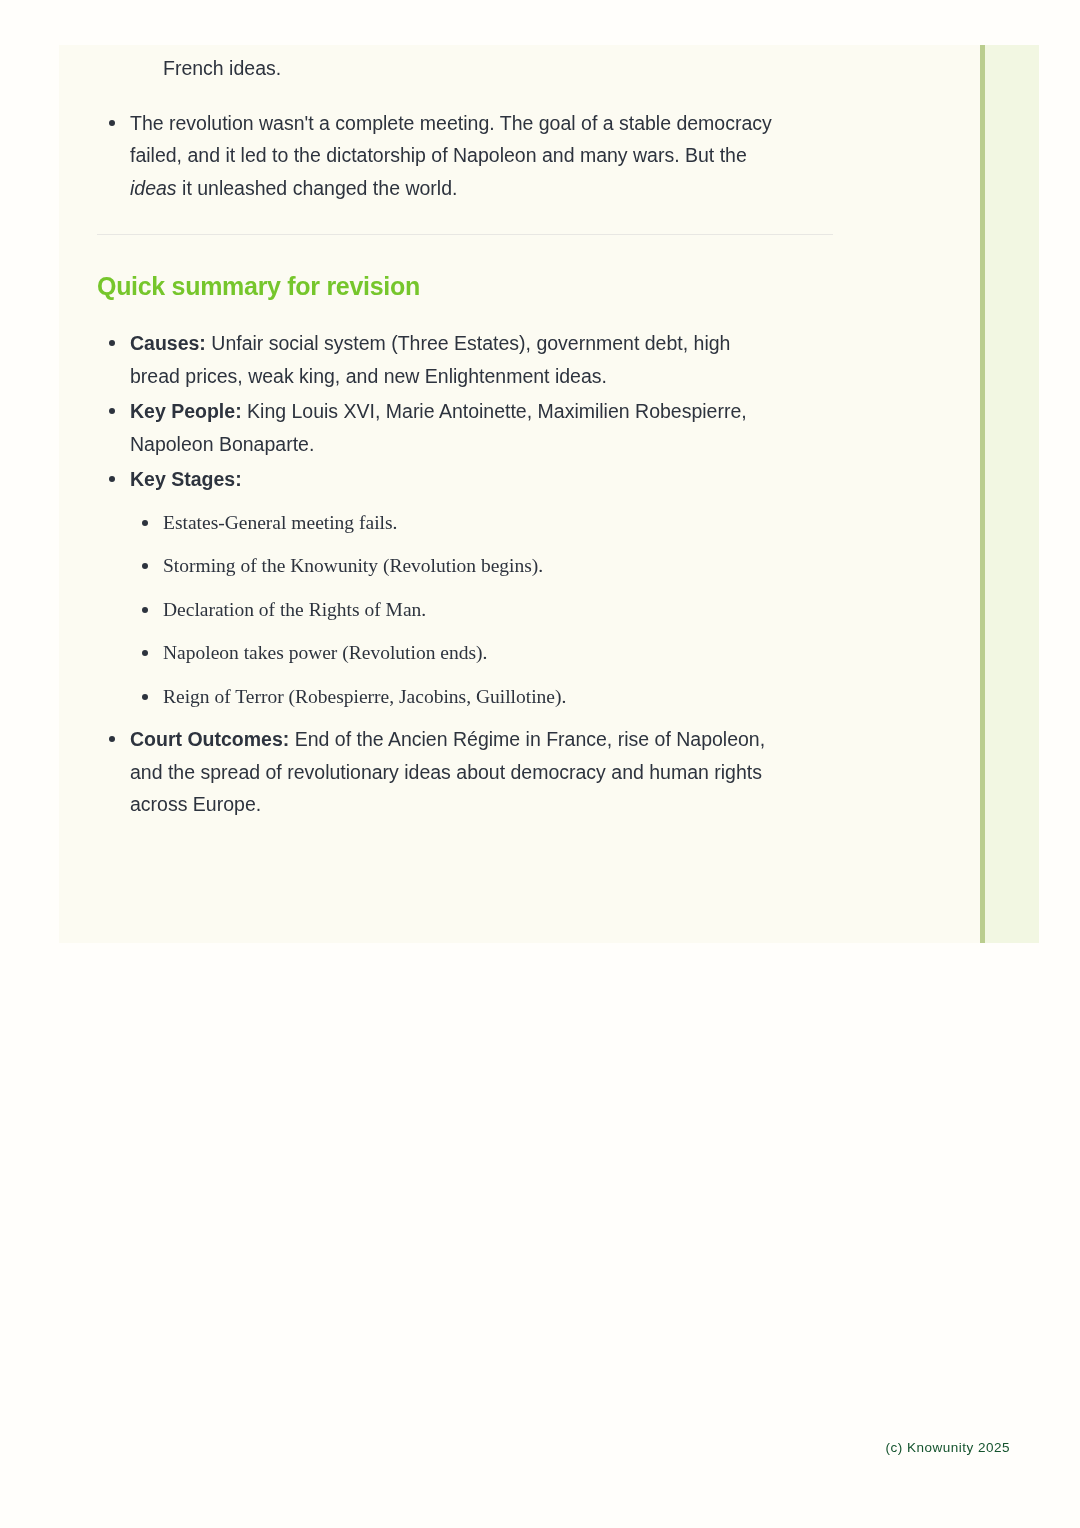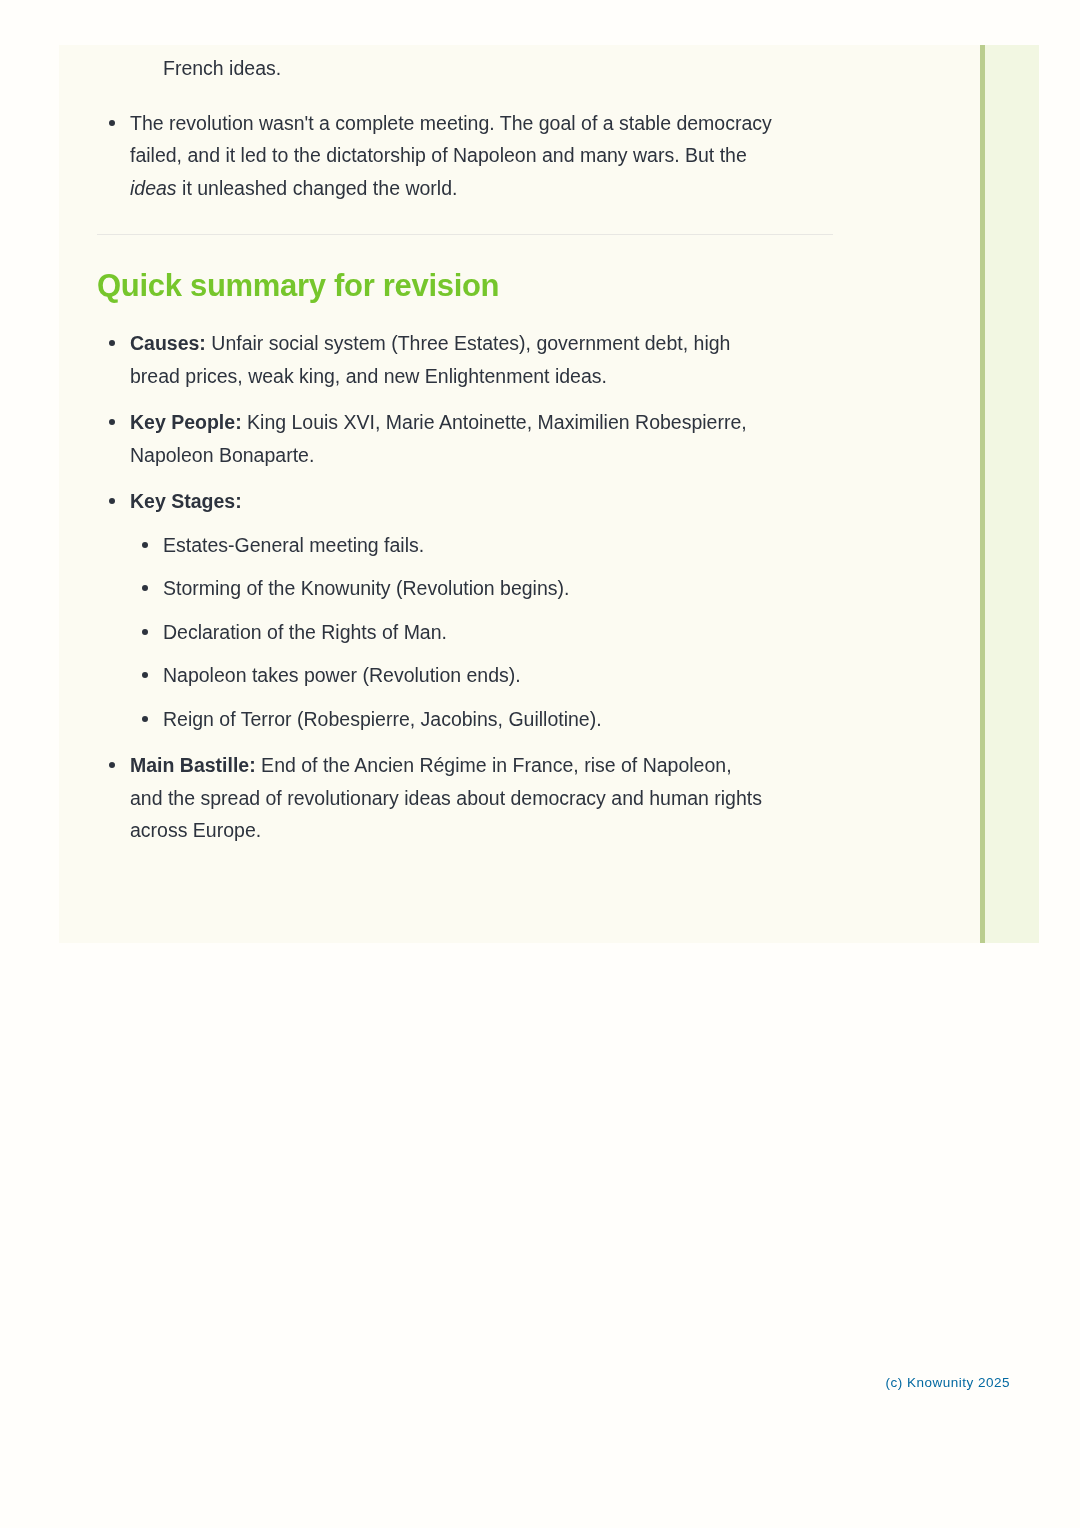--- a/index.html
+++ b/index.html
@@ -47,21 +47,21 @@
     white-space: pre-wrap;
   }
   ul.bullets {
     list-style: none;
     margin: 0;
     padding: 0;
   }
   ul.bullets > li {
     position: relative;
     padding-left: 33px;
-    margin-top: 14px;
+    margin-top: 3px;
     white-space: pre-wrap;
   }
   ul.bullets > li::before {
     content: "";
     position: absolute;
     left: 12px;
     top: 13px;
     width: 6px;
     height: 6px;
     border-radius: 50%;
@@ -78,55 +78,56 @@
   ul.bullets ul {
     list-style: none;
     margin: 11px 0 10px 0;
     padding: 0;
   }
   ul.bullets ul > li {
     position: relative;
     padding-left: 33px;
     margin-top: 11px;
     white-space: pre-wrap;
+    font-family: Liberation Serif, serif;
   }
   ul.bullets ul > li::before {
     content: "";
     position: absolute;
     left: 12px;
     top: 13px;
     width: 6px;
     height: 6px;
     border-radius: 50%;
     background: #2d333e;
   }
   hr.divider {
     border: none;
     border-top: 1px solid #e8e7e3;
     margin: 30px 0 0 0;
     width: 736px;
   }
   h1.section-heading {
     margin: 34px 0 0 0;
-    font-size: 31px;
+    font-size: 25px;
     line-height: 34px;
     font-weight: 700;
     letter-spacing: -0.3px;
     color: #76c62c;
   }
   strong { font-weight: 700; }
   em { font-style: italic; }
   .footer-credit {
     position: absolute;
-    top: 1373px;
+    top: 1438px;
     right: 70px;
     font-size: 13.5px;
     line-height: 20px;
     letter-spacing: 0.5px;
-    color: #0369a1;
+    color: #14532d;
   }
 </style>
 </head>
 <body>
 
 <div class="page">
   <div class="card">
     <div class="stripe"></div>
     <div class="content">
       <div class="continuation">French ideas.</div>
@@ -140,21 +141,21 @@
       <hr class="divider">
 
       <h1 class="section-heading">Quick summary for revision</h1>
 
       <ul class="bullets summary-list">
           <li><strong>Causes:</strong><span> Unfair social system (Three Estates), government debt, high
 bread prices, weak king, and new Enlightenment ideas.</span></li>
           <li><strong>Key People:</strong><span> King Louis XVI, Marie Antoinette, Maximilien Robespierre,
 Napoleon Bonaparte.</span></li>
           <li><strong>Key Stages:</strong><ul><li>Estates-General meeting fails.</li><li>Storming of the Knowunity (Revolution begins).</li><li>Declaration of the Rights of Man.</li><li>Napoleon takes power (Revolution ends).</li><li>Reign of Terror (Robespierre, Jacobins, Guillotine).</li></ul></li>
-          <li><strong>Main Bastille:</strong><span> End of the Ancien Régime in France, rise of Napoleon,
+          <li><strong>Court Outcomes:</strong><span> End of the Ancien Régime in France, rise of Napoleon,
 and the spread of revolutionary ideas about democracy and human rights
 across Europe.</span></li>
         </ul>
     </div>
   </div>
 
   <div class="footer-credit">(c) Knowunity 2025</div>
 </div>
 
 </body></html>

